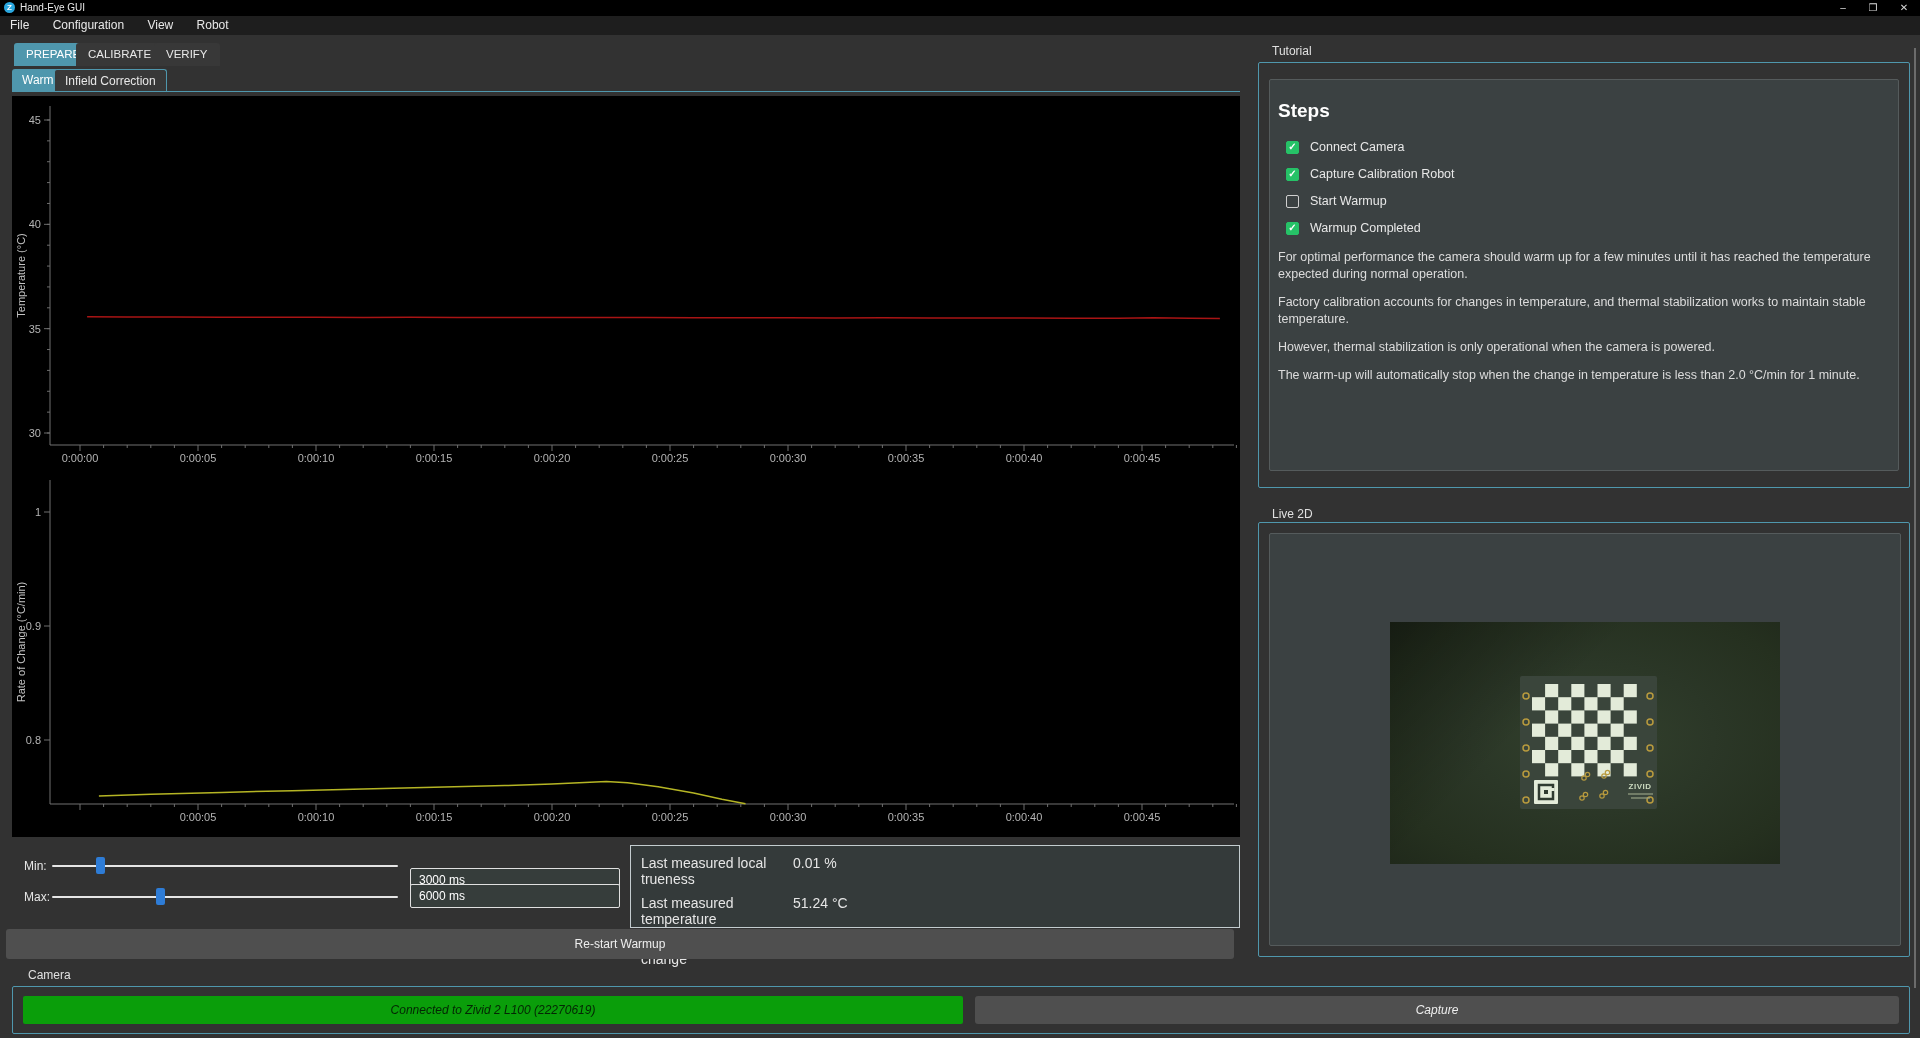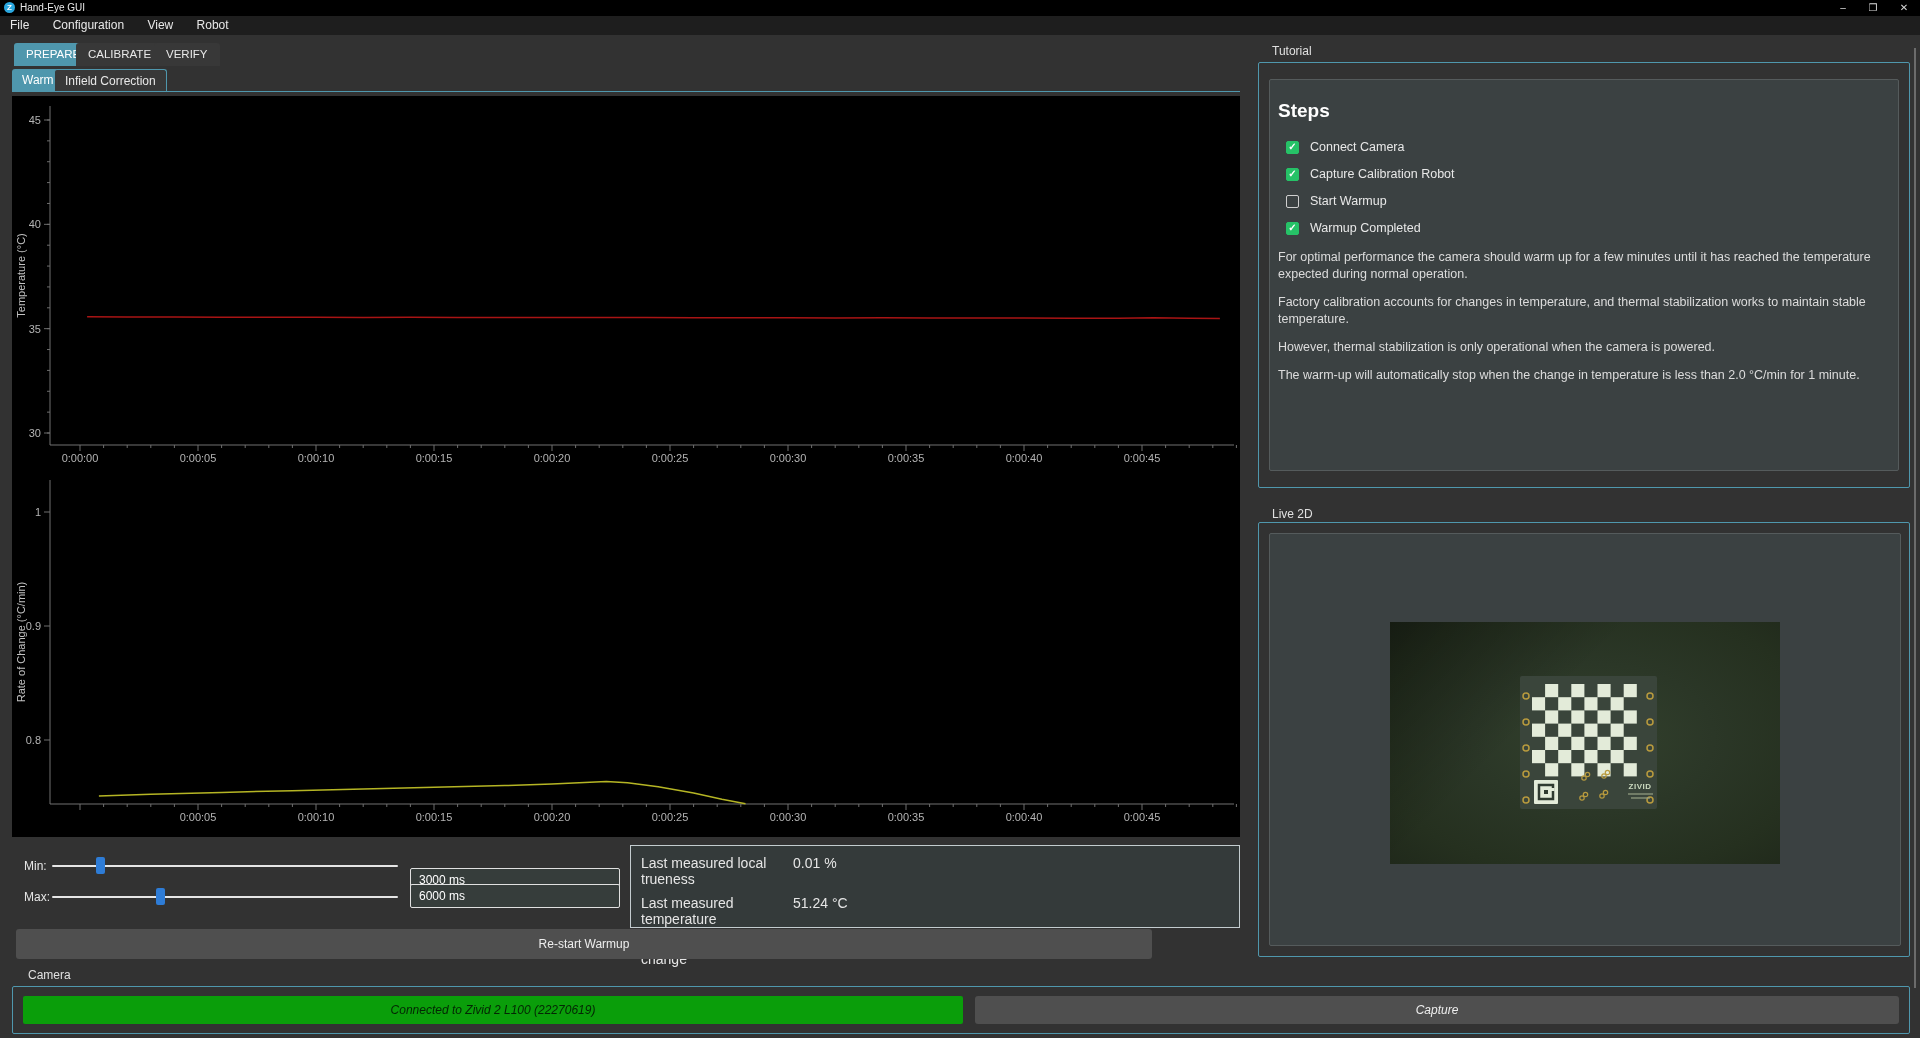--- a/index.html
+++ b/index.html
@@ -272,21 +272,21 @@
     <div class="srow">
       <span class="slabel">Last measured temperature</span>
       <span>51.24 °C</span>
     </div>
     <div class="srow">
       <span class="slabel">Last measured rate-of-change</span>
       <span>-0.50 °C/min</span>
     </div>
   </div>
 
-  <div class="abs btn" style="left:16px;top:929px;width:1136px;height:30px;line-height:30px;">Re-start Warmup</div>
+  <div class="abs btn" style="left:6px;top:929px;width:1228px;height:30px;line-height:30px;">Re-start Warmup</div>
 
   <div class="abs grouplabel" style="left:1272px;top:44px;">Tutorial</div>
   <div class="abs groupbox" style="left:1258px;top:62px;width:650px;height:424px;">
     <div class="abs card" style="left:10px;top:16px;width:630px;height:392px;padding:20px 8px;">
       <div class="steps-h" style="margin-bottom:18px;">Steps</div>
       <div style="padding-left:8px;">
         <div class="step">
           <span class="cb checked"></span>
           <span class="step-label">Connect Camera</span>
         </div>

